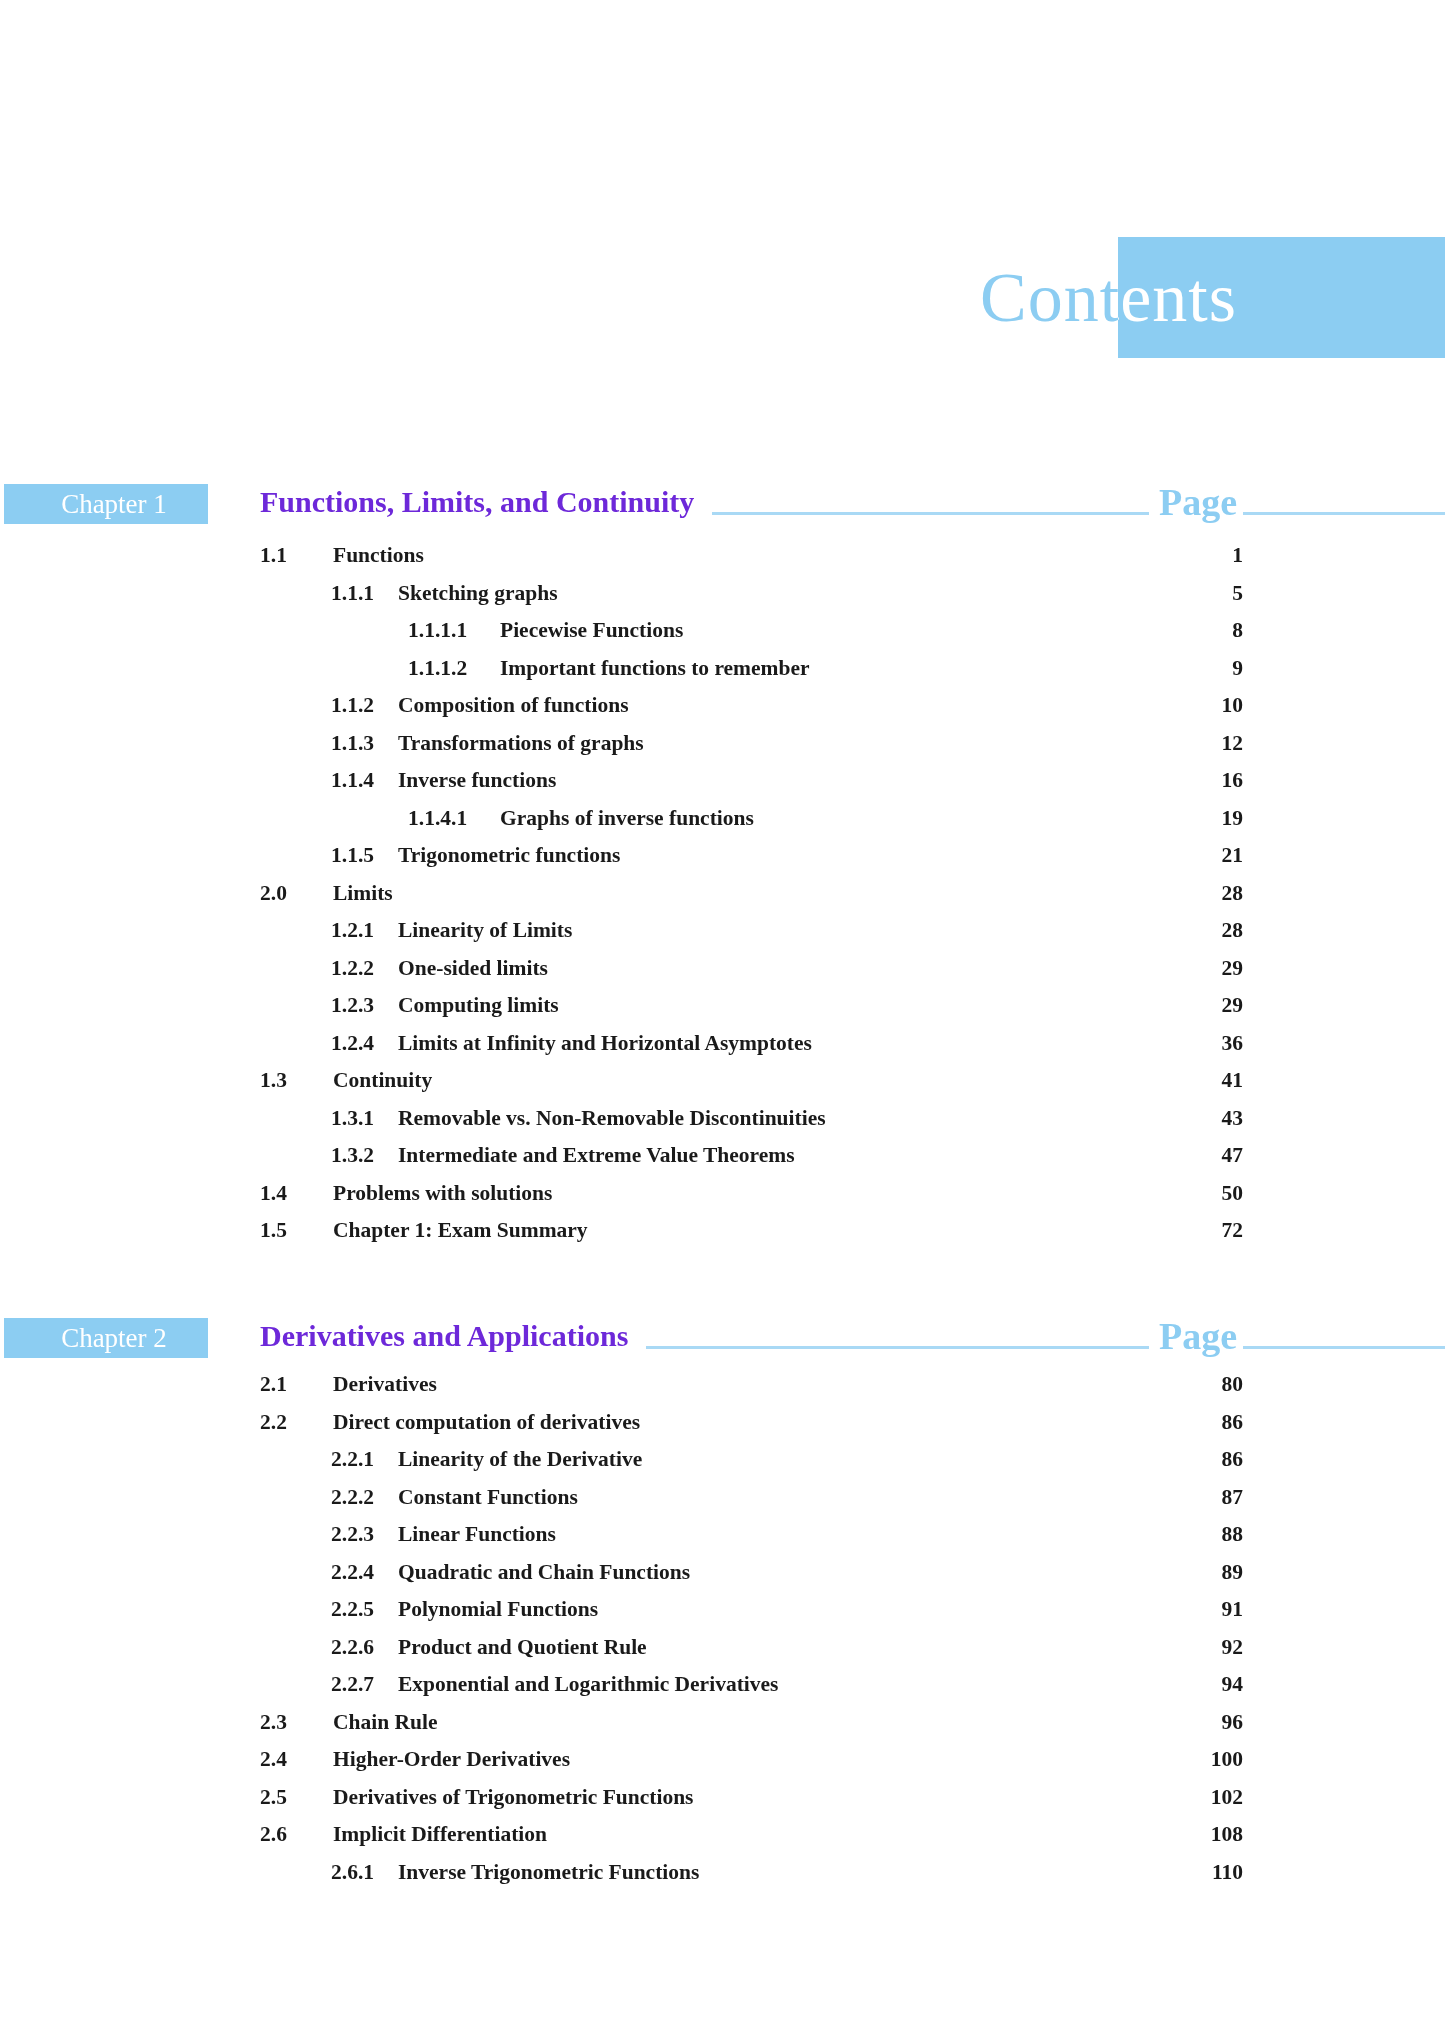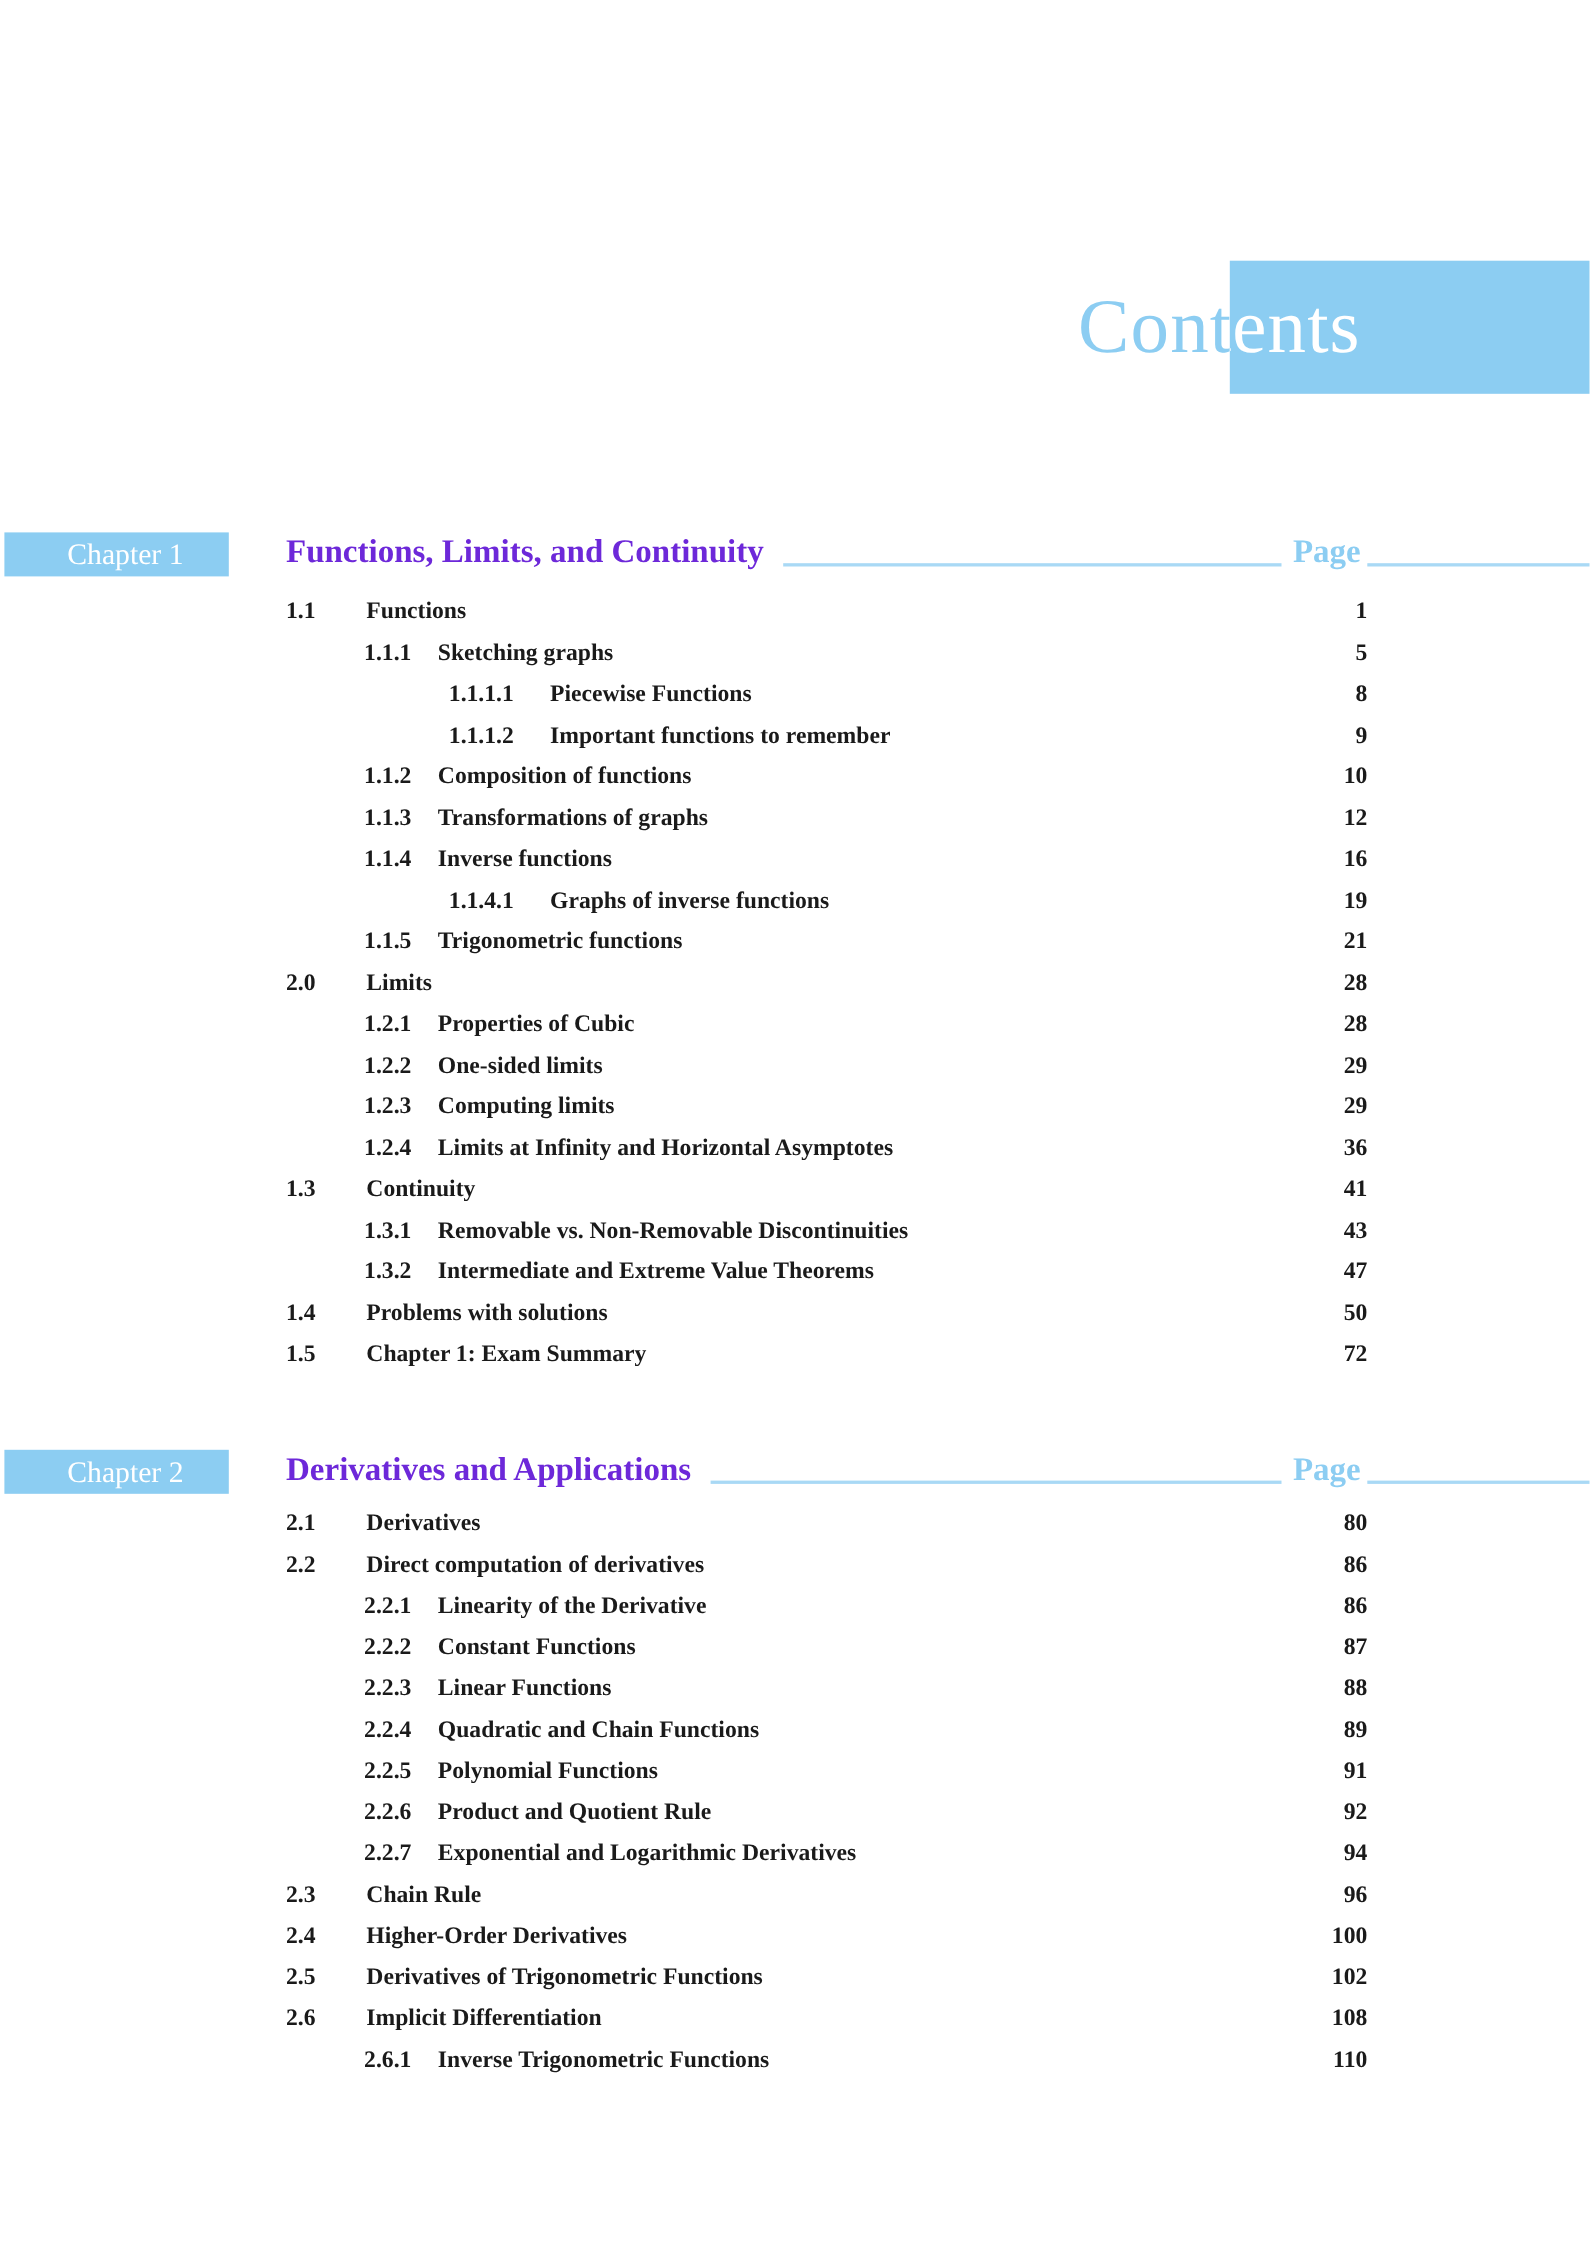--- a/index.html
+++ b/index.html
@@ -36,21 +36,21 @@
   .chapter-heading {
     position:absolute; left:260px; right:0; height:44px;
     display:flex; align-items:center;
   }
   #ch0-heading { top:480px; }
   #ch1-heading { top:1314px; }
   .chapter-title { font-weight:bold; font-size:30px; color:#6d28d9; white-space:nowrap; }
   .rule { height:3px; background:var(--rule); transform:translateY(11px); }
   .rule.grow { flex:1; margin-left:18px; min-width:40px; }
   .rule.tail { width:202px; }
-  .page-label { color:var(--accent); font-weight:bold; font-size:30px; margin:0 6px 0 10px; white-space:nowrap; }
+  .page-label { color:var(--accent); font-weight:bold; font-size:38px; margin:0 6px 0 10px; white-space:nowrap; }
 
   
   .toc-list { position:absolute; left:260px; width:983px;font-weight:bold; }
   #ch0-list { top:537px; }
   #ch1-list { top:1366px; }
   .toc-row {
     display:flex; align-items:center; height:37.5px;
     font-size:21.5px; color:var(--ink);
   }
   .toc-row .num   { flex:none; white-space:nowrap; }
@@ -126,21 +126,21 @@
       <span class="title">Trigonometric functions</span>
       <span class="page">21</span>
     </div>
     <div class="toc-row lvl1">
       <span class="num">2.0</span>
       <span class="title">Limits</span>
       <span class="page">28</span>
     </div>
     <div class="toc-row lvl2">
       <span class="num">1.2.1</span>
-      <span class="title">Properties of Cubic</span>
+      <span class="title">Linearity of Limits</span>
       <span class="page">28</span>
     </div>
     <div class="toc-row lvl2">
       <span class="num">1.2.2</span>
       <span class="title">One-sided limits</span>
       <span class="page">29</span>
     </div>
     <div class="toc-row lvl2">
       <span class="num">1.2.3</span>
       <span class="title">Computing limits</span>

